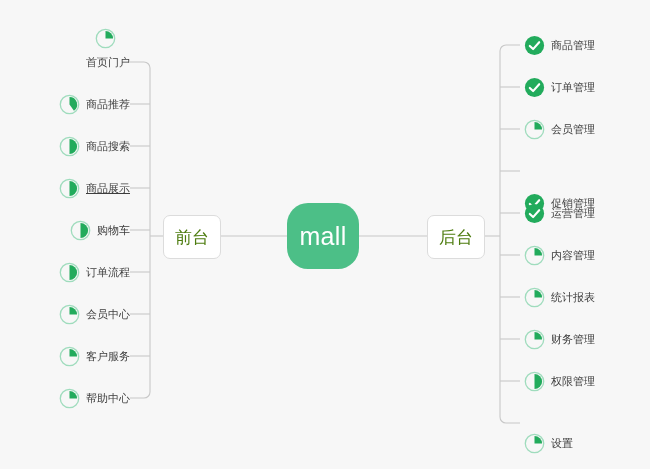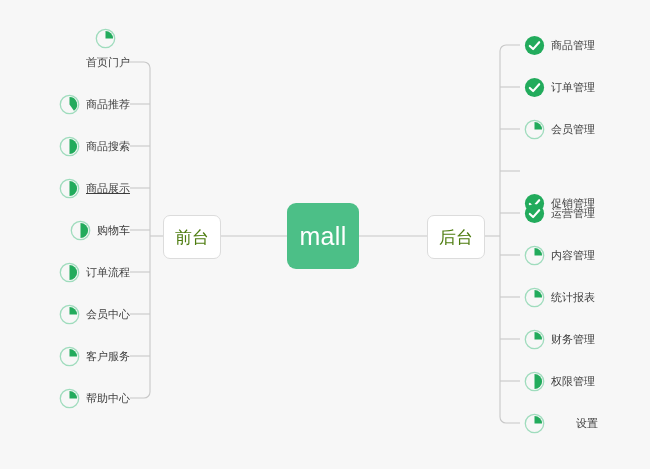--- a/index.html
+++ b/index.html
@@ -120,21 +120,21 @@
       <path d="M 520 129 L 500 129" fill="none" stroke="#c8c8c8" stroke-width="1.1"></path>
       <path d="M 520 171 L 500 171" fill="none" stroke="#c8c8c8" stroke-width="1.1"></path>
       <path d="M 520 213 L 500 213" fill="none" stroke="#c8c8c8" stroke-width="1.1"></path>
       <path d="M 520 255 L 500 255" fill="none" stroke="#c8c8c8" stroke-width="1.1"></path>
       <path d="M 520 297 L 500 297" fill="none" stroke="#c8c8c8" stroke-width="1.1"></path>
       <path d="M 520 339 L 500 339" fill="none" stroke="#c8c8c8" stroke-width="1.1"></path>
       <path d="M 520 381 L 500 381" fill="none" stroke="#c8c8c8" stroke-width="1.1"></path>
       <path d="M 520 423 L 506 423 A 6 6 0 0 1 500 417" fill="none" stroke="#c8c8c8" stroke-width="1.1"></path>
     </svg>
 
-  <div class="root-node" style="background: rgb(76, 191, 135);">
+  <div class="root-node" style="background: rgb(76, 191, 135); border-radius: 21px;">
     <span>mall</span>
   </div>
 
   <div class="branch-box left" style="background: rgb(255, 255, 255); border-color: rgb(220, 220, 220);">
     <span>前台</span>
   </div>
 
   <div class="branch-box right" style="background: rgb(255, 255, 255); border-color: rgb(220, 220, 220);">
     <span>后台</span>
   </div>
@@ -295,21 +295,21 @@
       </div>
       <div class="leaf right" style="top: 368px;">
         <span class="status-icon">
           <svg width="21" height="21" viewBox="0 0 21 21">
             <circle cx="10.5" cy="10.5" r="9.2" fill="none" stroke="#9fdcbd" stroke-width="1.3"></circle>
             <path d="M 10.5 10.5 L 10.5 2.9000000000000004 A 7.6 7.6 0 0 1 10.50 18.10 Z" fill="#22ab5c"></path>
           </svg>
         </span>
         <span class="label">权限管理</span>
       </div>
-      <div class="leaf right" style="top: 410px; gap: 25px;">
+      <div class="leaf right" style="top: 430px;">
         <span class="status-icon">
           <svg width="21" height="21" viewBox="0 0 21 21">
             <circle cx="10.5" cy="10.5" r="9.2" fill="none" stroke="#9fdcbd" stroke-width="1.3"></circle>
             <path d="M 10.5 10.5 L 10.5 2.9000000000000004 A 7.6 7.6 0 0 1 18.10 10.50 Z" fill="#22ab5c"></path>
           </svg>
         </span>
         <span class="label">设置</span>
       </div>
     </div>
 </div>

